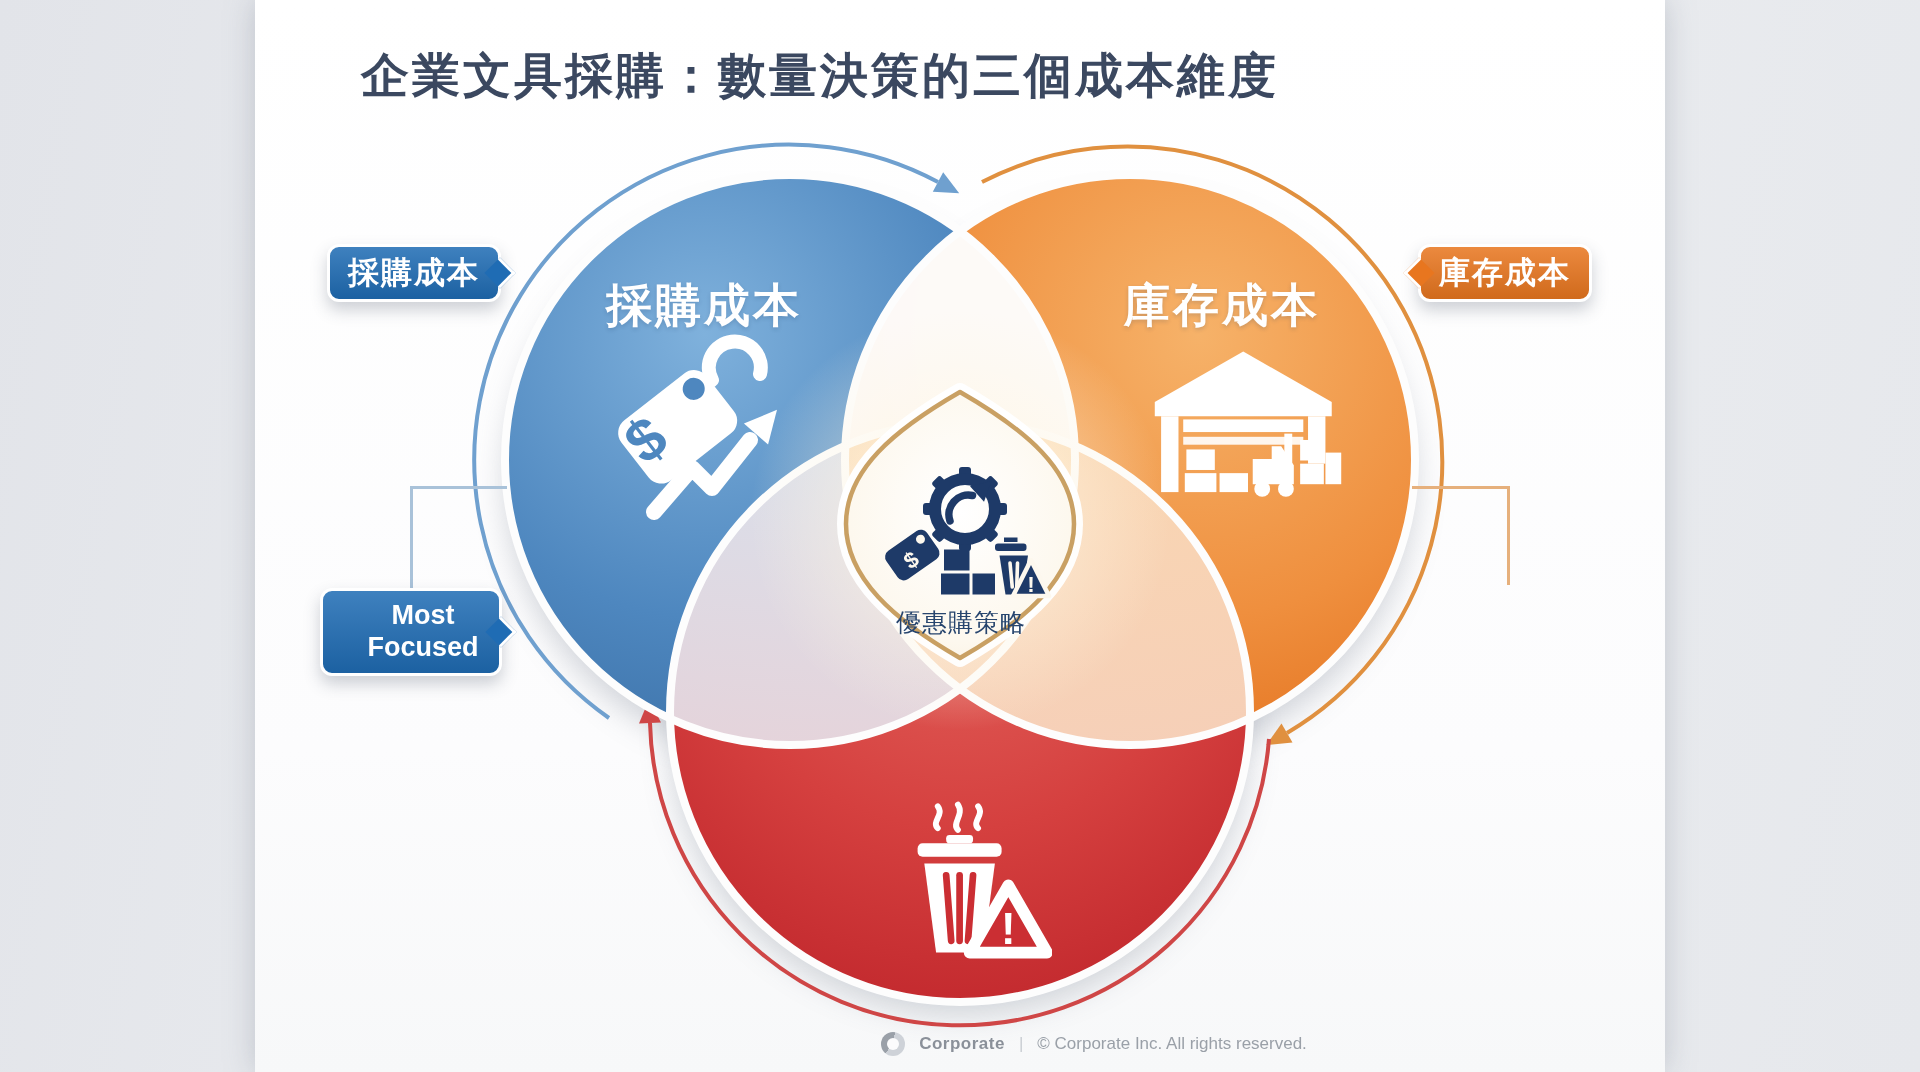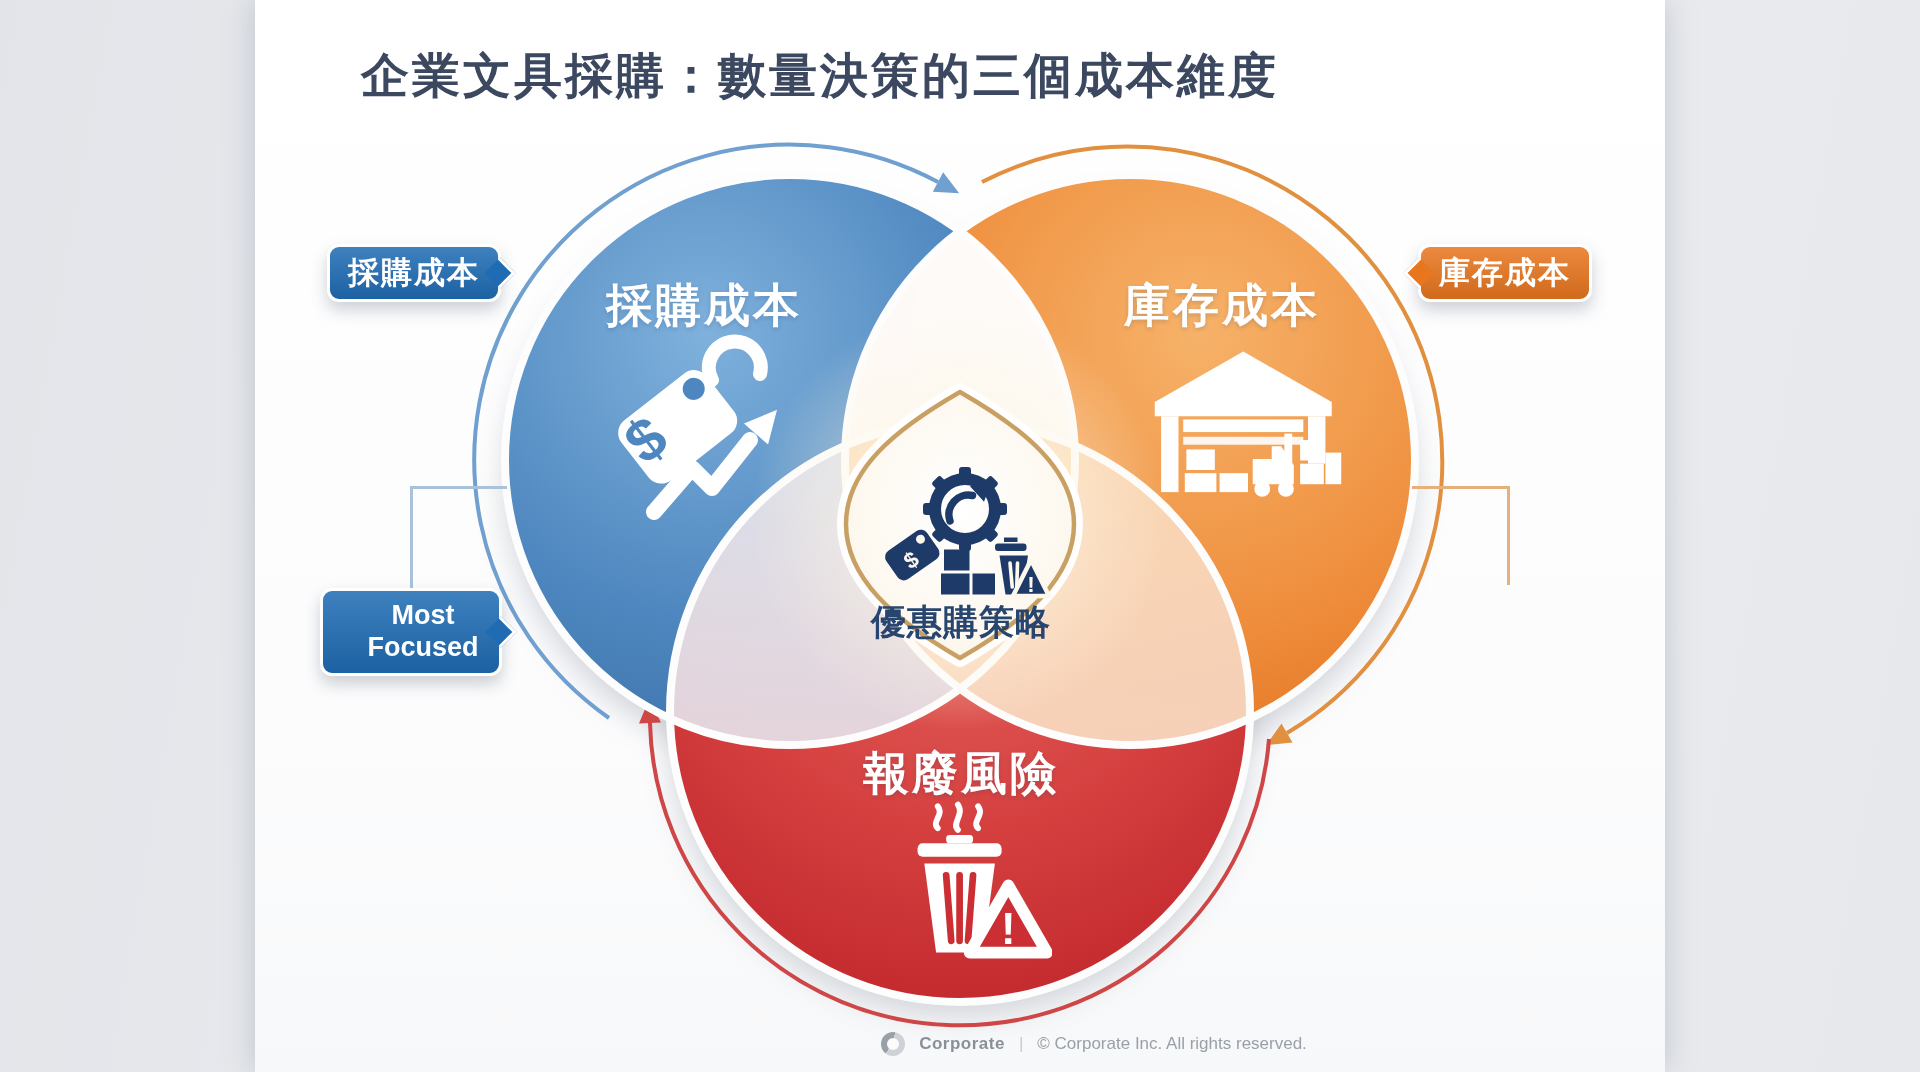--- a/index.html
+++ b/index.html
@@ -15,21 +15,21 @@
   svg.venn, svg.icon { position:absolute; }
   svg.venn { left:0; top:0; }
   .shadow-disc { position:absolute; border-radius:50%; background:transparent;
            box-shadow:0 16px 30px rgba(96,106,126,.28); }
   .circle-label { position:absolute; transform:translate(-50%,-50%); white-space:nowrap;
            color:#ffffff; font-weight:800; font-size:46px; letter-spacing:3px;
            text-shadow:0 2px 4px rgba(20,50,90,.18); }
   .center-title { position:absolute; transform:translate(-50%,-50%); white-space:nowrap;
            color:#1d3a66; font-weight:800; font-size:44px; letter-spacing:2px; }
   .center-sub { position:absolute; transform:translate(-50%,-50%); white-space:nowrap;
-           color:#27456e; font-weight:700; font-size:35px; letter-spacing:1px; }
+           color:#27456e; font-weight:400; font-size:25px; letter-spacing:1px; }
   .callout { position:absolute; display:flex; align-items:center; justify-content:center;
            text-align:center; color:#fff; font-weight:700; border:3px solid #fff;
            border-radius:12px; background-color:var(--c);
            background-image:linear-gradient(180deg,rgba(255,255,255,.14),rgba(0,0,0,.10));
            box-shadow:0 8px 16px rgba(60,70,90,.25); line-height:1.18; }
   .callout.cjk { font-size:31px; letter-spacing:2px; }
   .callout.en  { font-size:27px;padding-left:24px; }
   .callout.blue   { --c:#1f6cb4; }
   .callout.orange { --c:#e8761f; }
   .callout.red    { --c:#c8232c; }
@@ -223,21 +223,20 @@
     <g stroke="#fdf8ee" stroke-width="2.4" stroke-linecap="round">
       <line x1="92" y1="74" x2="93.5" y2="90"></line>
       <line x1="97" y1="74" x2="96.5" y2="90"></line>
     </g>
     <polygon points="106,72 118,96 94,96" fill="#1e3a68" stroke="#fdf8ee" stroke-width="3" stroke-linejoin="round"></polygon>
     <text x="106" y="93" font-size="15" font-weight="bold" fill="#fdf8ee" text-anchor="middle">!</text>
   </svg>
 
   <div class="circle-label" style="left:704px;top:306px">採購成本</div>
   <div class="circle-label" style="left:1222px;top:306px">庫存成本</div>
-  <div class="circle-label" style="left:961px;top:774px">報廢風險</div>
   <div class="center-sub" style="left:961px;top:622px">優惠購策略</div>
 
   <div class="connector blue-line" style="left:410px;top:486px;width:97px;height:3px"></div>
   <div class="connector blue-line" style="left:410px;top:486px;width:3px;height:102px"></div>
   <div class="connector orange-line" style="left:1412px;top:486px;width:98px;height:3px"></div>
   <div class="connector orange-line" style="left:1507px;top:486px;width:3px;height:99px"></div>
 
   <div class="callout cjk blue arrow-right" style="left:327px;top:244px;width:174px;height:58px">
     <span>採購成本</span>
   </div>

